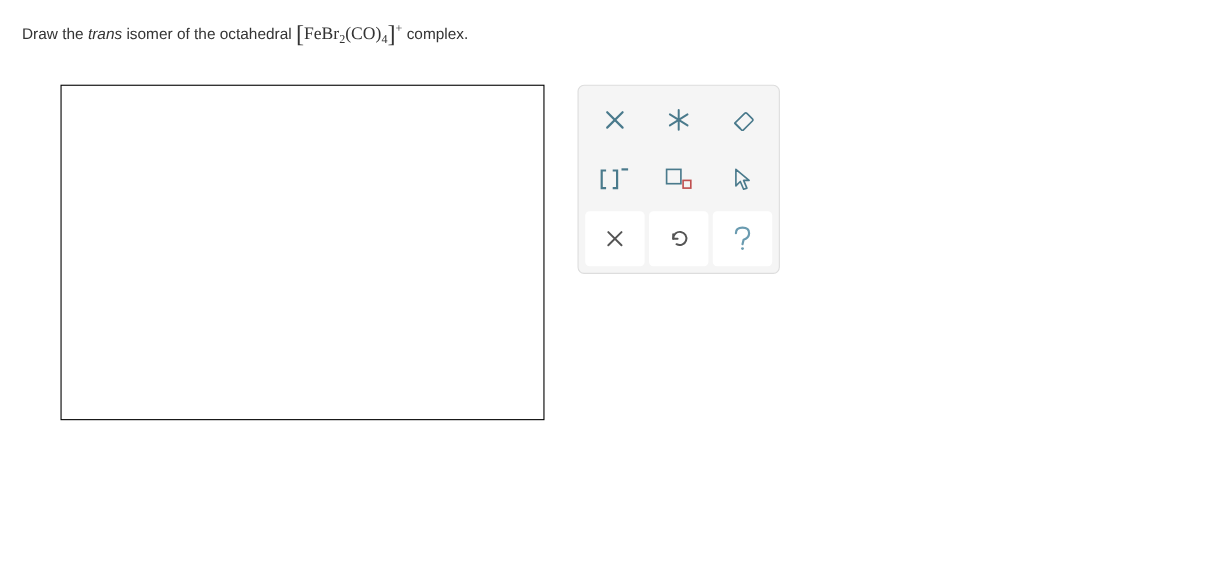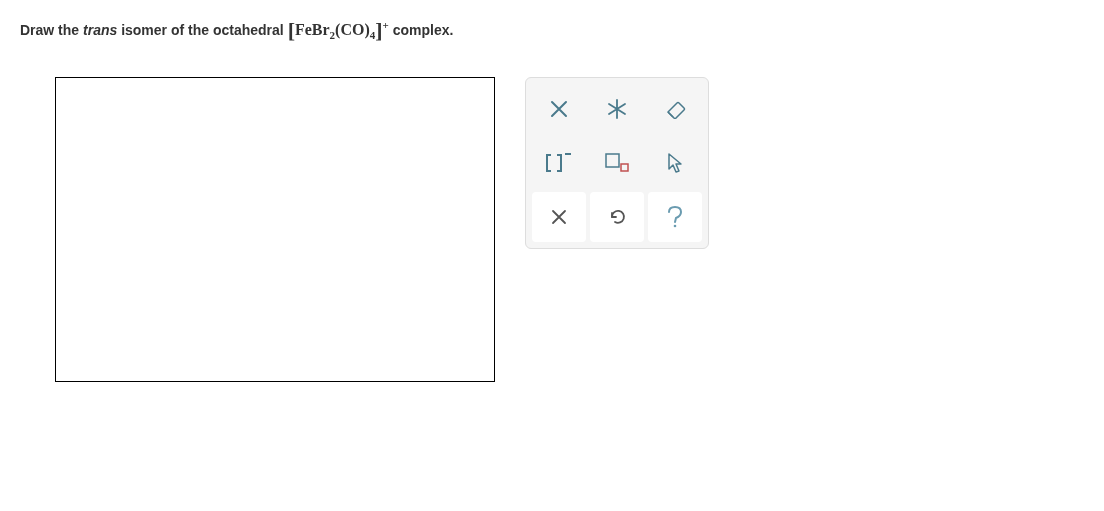--- a/index.html
+++ b/index.html
@@ -6,21 +6,20 @@
     body {
       font-family: Arial, sans-serif;
       font-size: 14px;
       color: #333;
       background: #fff;
       padding: 16px 20px;
     }
     .question-text {
       margin-bottom: 30px;
       line-height: 1.4;
-      font-weight: bold;
     }
     .italic { font-style: italic; }
     .formula {
       font-family: 'Times New Roman', serif;
       font-size: 16px;
     }
     .formula-bracket {
       font-size: 22px;
       vertical-align: -3px;
     }

